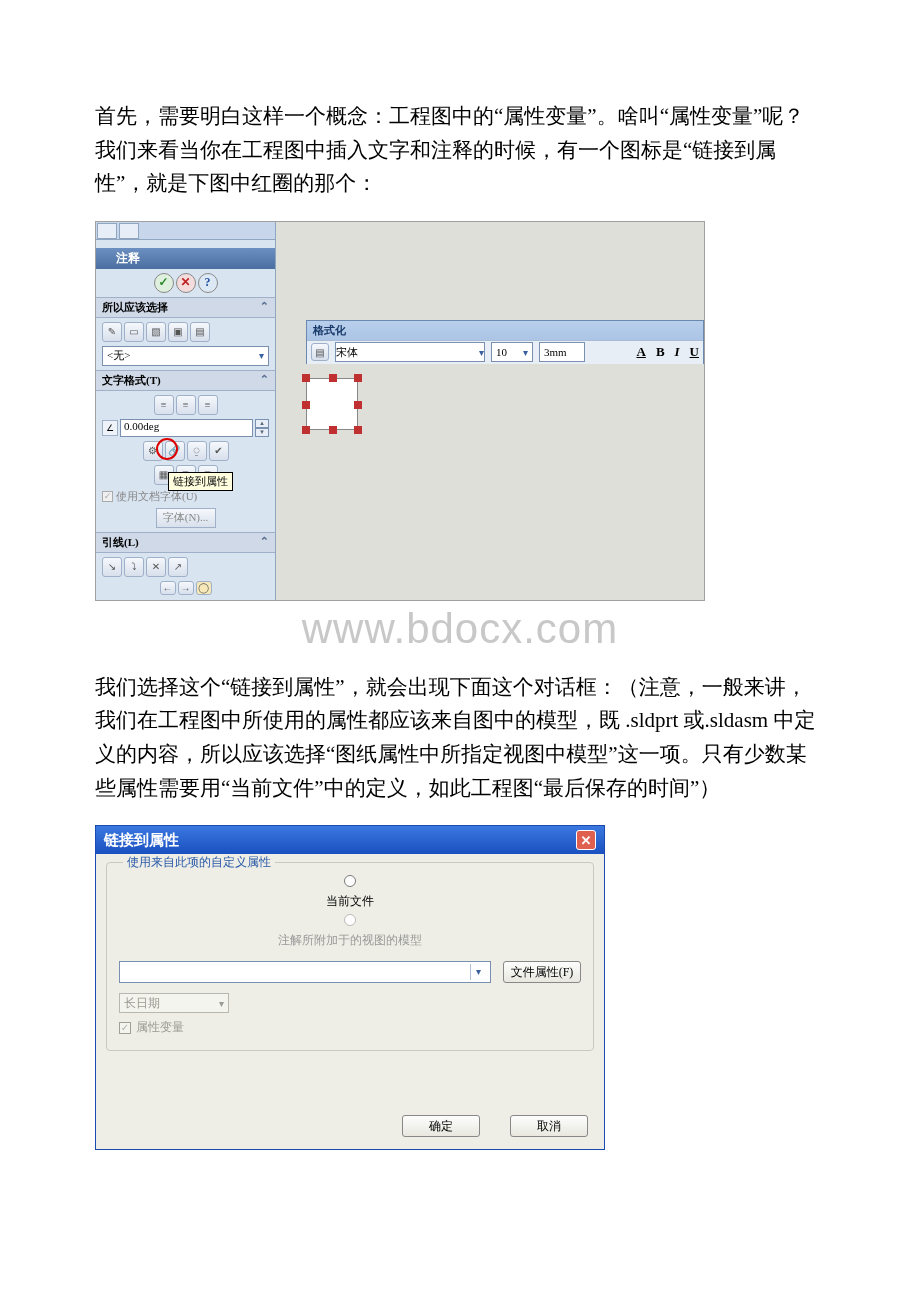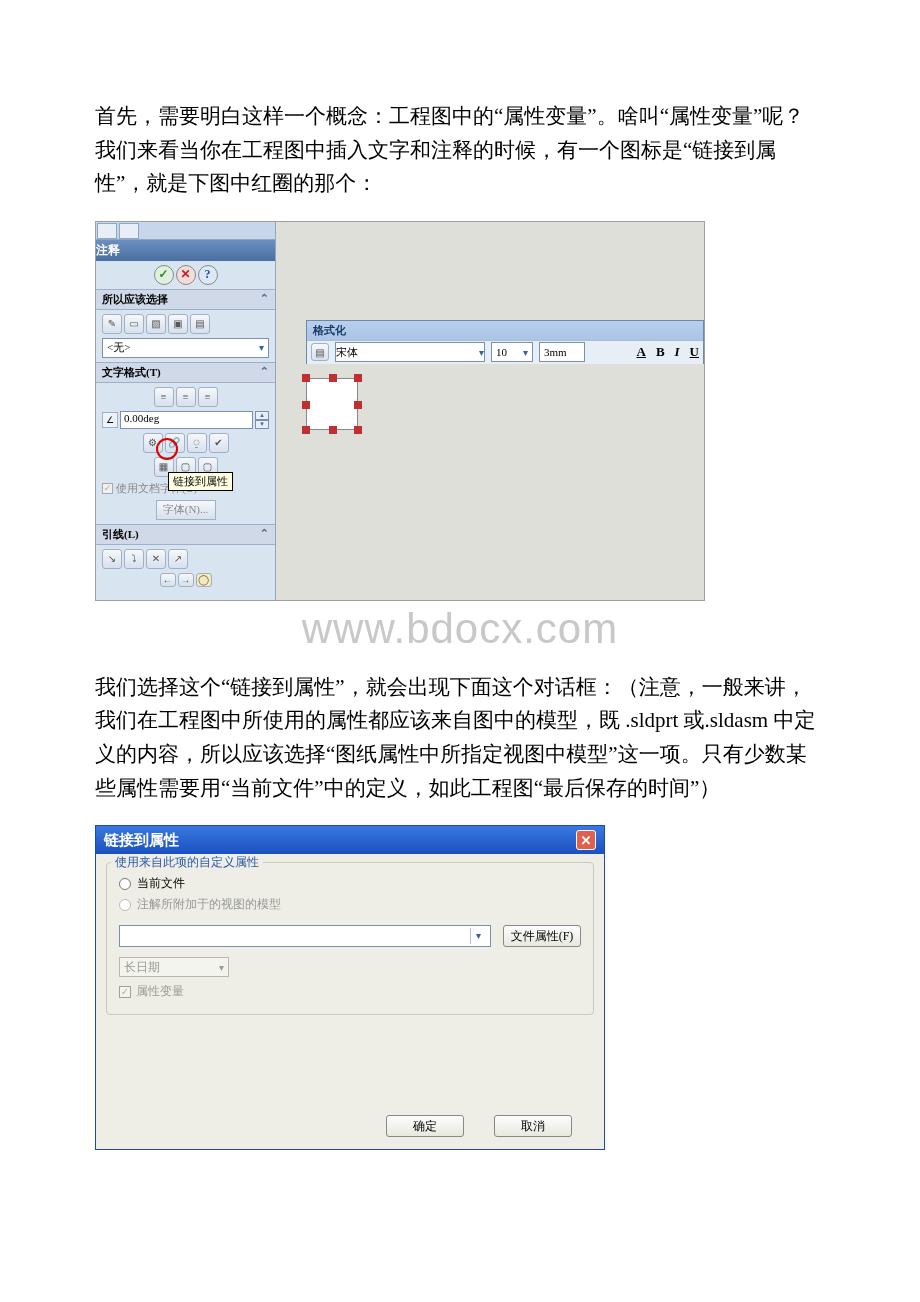--- a/index.html
+++ b/index.html
@@ -42,23 +42,24 @@
   }
   .pl-tab {
     width: 20px; height: 16px;
     border: 1px solid #8fa6c0;
     background: #e8eef7;
     margin: 1px 1px 0 1px;
   }
   .pl-title {
     background: linear-gradient(#6a8fc0,#4a6fa0);
     color: #fff;
-    padding: 2px 0;
+    padding: 2px 20px;
     font-size: 12px;
     font-weight: bold;
+    margin-top: 8px;
   }
   .pl-oks {
     padding: 4px;
     display: flex;
     justify-content: center;
     gap: 2px;
   }
   .circbtn {
     width: 20px; height: 20px;
     border-radius: 10px;
@@ -323,32 +324,33 @@
   .grp {
     margin: 8px 10px 0 10px;
     border: 1px solid #c8c8bc;
     border-radius: 4px;
     padding: 10px 12px 14px 12px;
     position: relative;
   }
   .grp-title {
     position: absolute;
     top: -9px;
-    left: 4px;
+    left: 16px;
     background: #eeeee6;
     padding: 0 4px;
     color: #2a5aa8;
     font-size: 12px;
   }
   .radio {
     display: flex;
     align-items: center;
     gap: 6px;
     padding: 2px 0;
     color: #000;
+    flex-direction: column;
   }
   .radio.disabled { color: #999; }
   .rcircle {
     width: 12px; height: 12px;
     border: 1px solid #7a7a7a;
     border-radius: 7px;
     background: #fff;
     display: inline-flex;
     align-items: center;
     justify-content: center;
@@ -416,21 +418,21 @@
     width: 12px; height: 12px;
     border: 1px solid #a0a098;
     background: #f4f4ee;
     color: #b0b0a8;
     font-size: 10px;
     line-height: 10px;
     text-align: center;
   }
   .dlg-btns {
     position: absolute;
-    right: 32px;
+    right: 16px;
     bottom: 12px;
     display: flex;
     gap: 30px;
   }
 </style>
 </head>
 <body>
 
 <p class="para">首先，需要明白这样一个概念：工程图中的“属性变量”。啥叫“属性变量”呢？我们来看当你在工程图中插入文字和注释的时候，有一个图标是“链接到属性”，就是下图中红圈的那个：</p>
 

